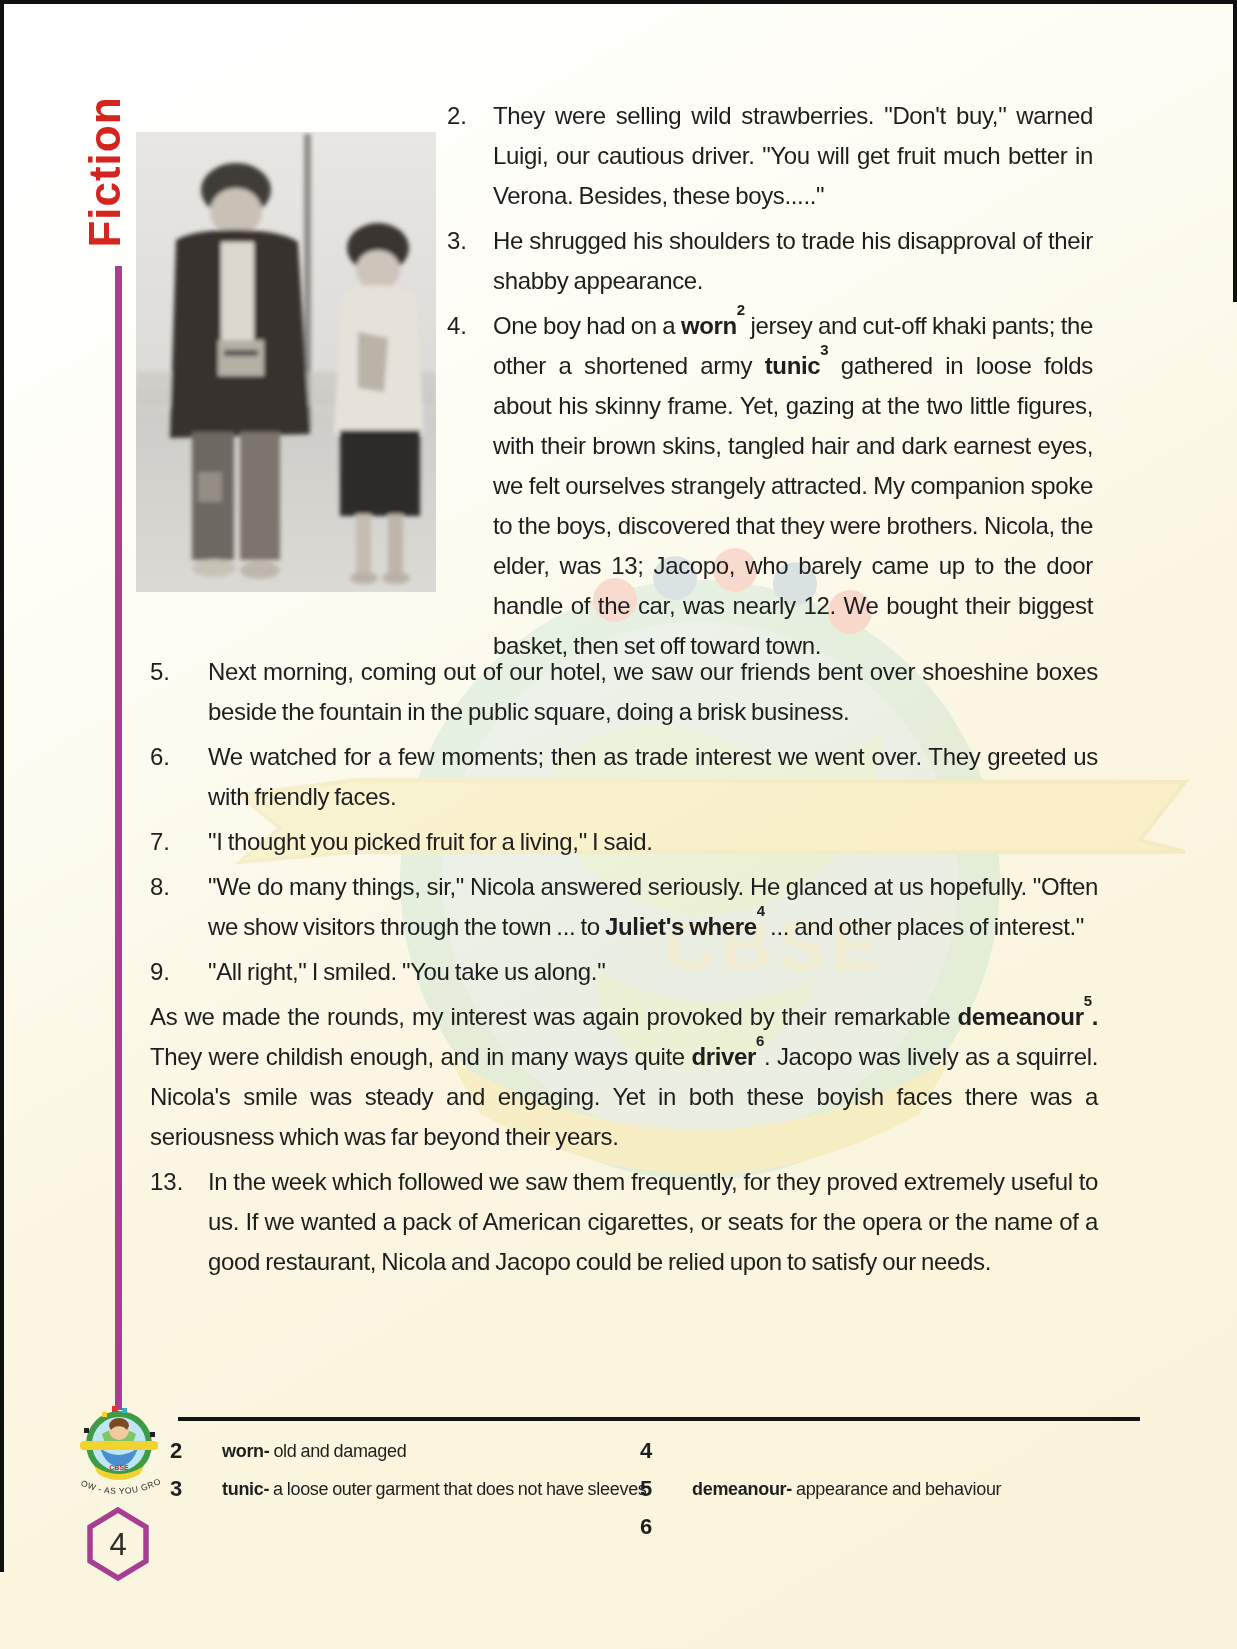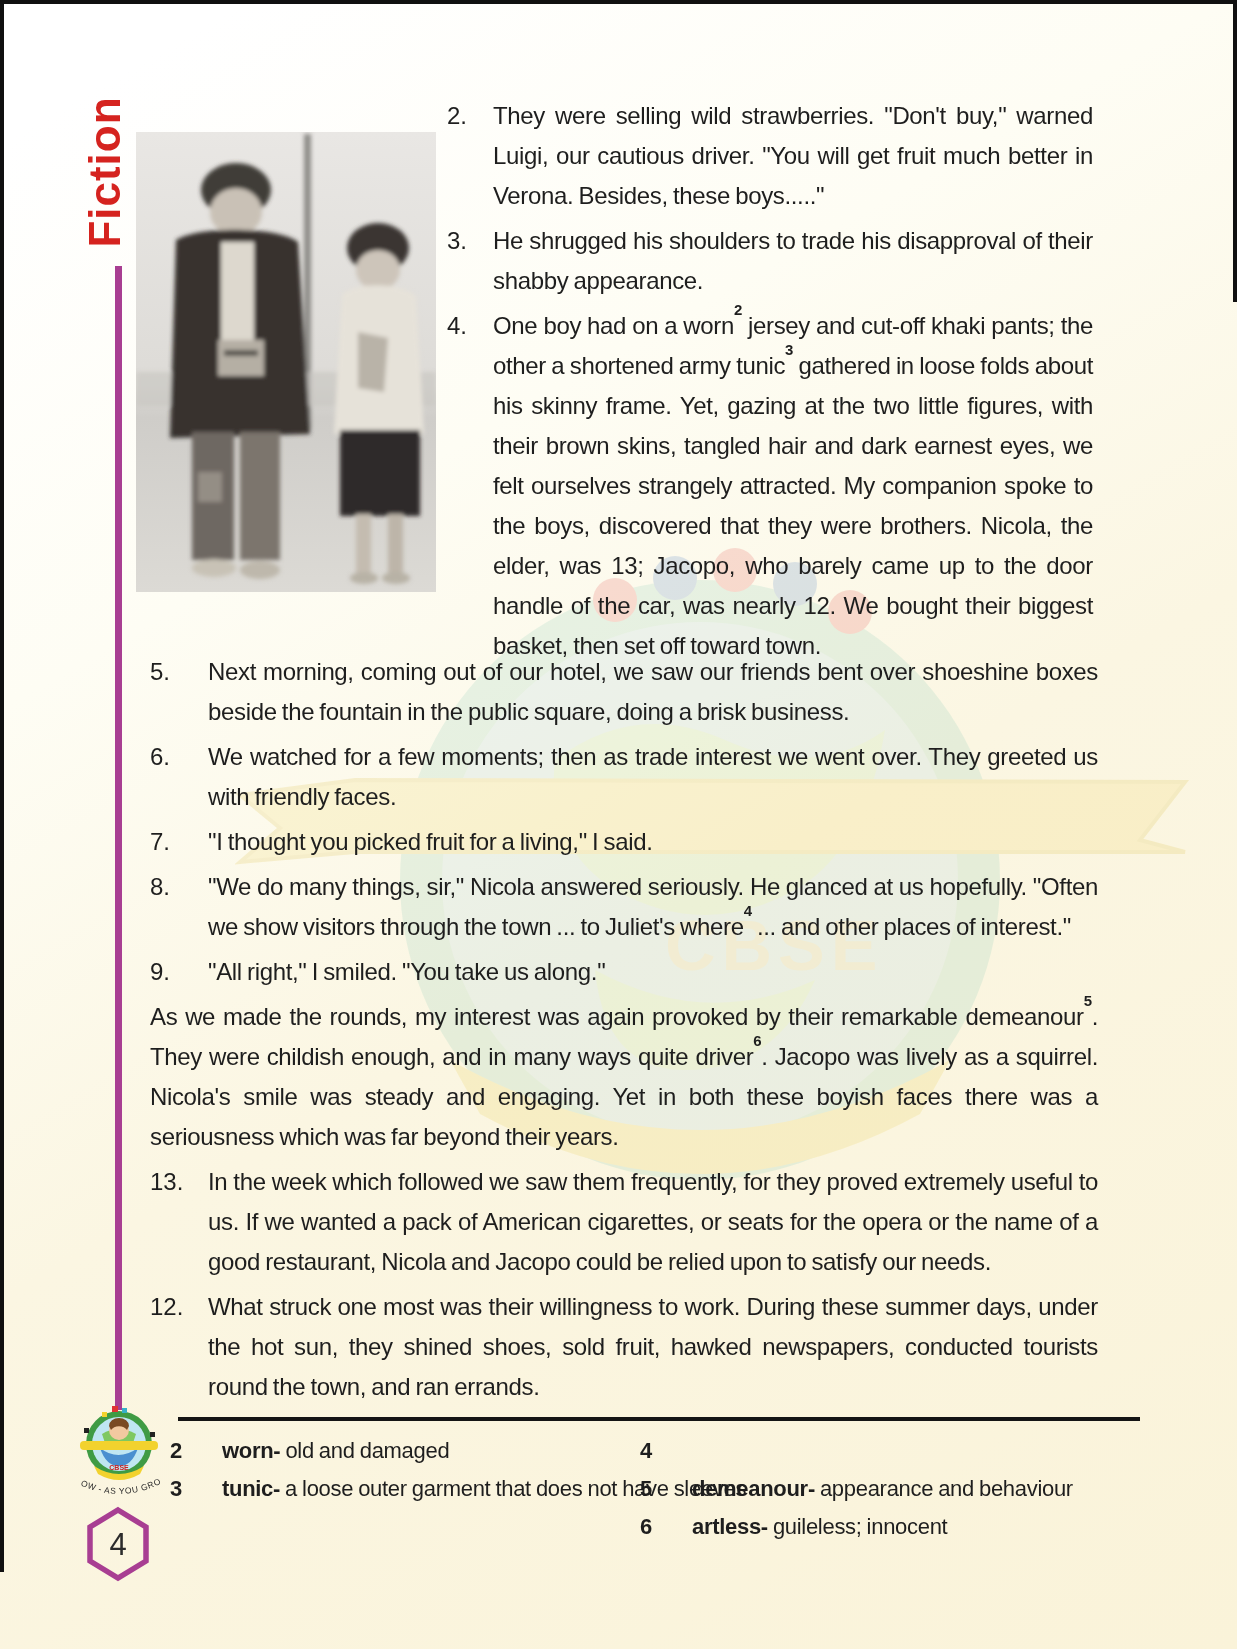--- a/index.html
+++ b/index.html
@@ -36,31 +36,31 @@
     opacity:0.17;pointer-events:none;}
 
   
   .paras-top{position:absolute;left:447px;top:96px;width:646px;}
   .paras-bottom{position:absolute;left:150px;top:652px;width:948px;}
   .para{display:flex;margin:0 0 5px 0;}
   .pnum{flex:0 0 46px;font-size:24px;line-height:40px;}
   .paras-bottom .pnum{flex:0 0 58px;}
   .ptext{flex:1;font-size:24px;line-height:40px;text-align:justify;
     letter-spacing:-0.35px;word-spacing:-1.1px;}
-  .ptext b{font-weight:400;}
+  .ptext b{font-weight:700;}
   .ptext sup{font-size:15px;font-weight:700;line-height:0;position:relative;top:-10px;}
 
   
   .fn-rule{position:absolute;left:178px;top:1417px;width:962px;height:4px;background:#141414;}
   .fn-col{position:absolute;top:1432px;}
   .fn-col-left{left:170px;width:612px;}
   .fn-col-right{left:640px;width:474px;}
   .fn{display:flex;}
   .fn-num{flex:0 0 52px;font-weight:700;font-size:22px;line-height:38px;}
-  .fn-body{flex:1;font-size:22px;line-height:38px;text-align:justify;
+  .fn-body{flex:1;font-size:18px;line-height:38px;text-align:justify;
     letter-spacing:-0.3px;word-spacing:-0.8px;}
   .fn-body b{font-weight:700;}
 
   
   .brand-logo{position:absolute;left:72px;top:1404px;width:94px;height:104px;}
   .hex{position:absolute;left:85px;top:1506px;width:66px;height:76px;}
 </style>
 </head>
 <body>
 
@@ -168,24 +168,20 @@
       <span class="pnum">9.</span>
       <div class="ptext">"All right," I smiled. "You take us along."</div>
     </div>
     <div class="para">
       <div class="ptext">As we made the rounds, my interest was again provoked by their remarkable <b>demeanour</b><sup>5</sup><b>.</b> They were childish enough, and in many ways quite <b>driver</b><sup>6</sup>. Jacopo was lively as a squirrel. Nicola's smile was steady and engaging. Yet in both these boyish faces there was a seriousness which was far beyond their years.</div>
     </div>
     <div class="para">
       <span class="pnum">13.</span>
       <div class="ptext">In the week which followed we saw them frequently, for they proved extremely useful to us. If we wanted a pack of American cigarettes, or seats for the opera or the name of a good restaurant, Nicola and Jacopo could be relied upon to satisfy our needs.</div>
     </div>
-    <div class="para">
-      <span class="pnum">12.</span>
-      <div class="ptext">What struck one most was their willingness to work. During these summer days, under the hot sun, they shined shoes, sold fruit, hawked newspapers, conducted tourists round the town, and ran errands.</div>
-    </div>
   </div>
 
 <div class="fn-rule"></div>
 <div class="fn-col fn-col-left">
     <div class="fn">
       <span class="fn-num">2</span>
       <div class="fn-body"><b>worn-</b> old and damaged</div>
     </div>
     <div class="fn">
       <span class="fn-num">3</span>
@@ -195,21 +191,20 @@
 <div class="fn-col fn-col-right">
     <div class="fn">
       <span class="fn-num">4</span>
     </div>
     <div class="fn">
       <span class="fn-num">5</span>
       <div class="fn-body"><b>demeanour-</b> appearance and behaviour</div>
     </div>
     <div class="fn">
       <span class="fn-num">6</span>
-      <div class="fn-body"><b>artless-</b> guileless; innocent</div>
     </div>
   </div>
 
 <svg class="brand-logo" viewBox="0 0 94 104" aria-hidden="true">
   <circle cx="47" cy="40" r="33" fill="#3f9b44"></circle>
   <circle cx="47" cy="40" r="27" fill="#bfe6f2"></circle>
   <path d="M28,44 q18,14 38,0 q-6,18 -19,18 q-13,0 -19,-18z" fill="#4a8fd0"></path>
   <path d="M30,30 q16,-10 34,0 l-4,12 q-13,8 -26,0 z" fill="#7fc861"></path>
   <circle cx="47" cy="26" r="10" fill="#f2c9a0"></circle>
   <path d="M37,22 a10,8 0 0 1 20,0 l-2,4 a9,7 0 0 0 -16,0 z" fill="#7a4a22"></path>

